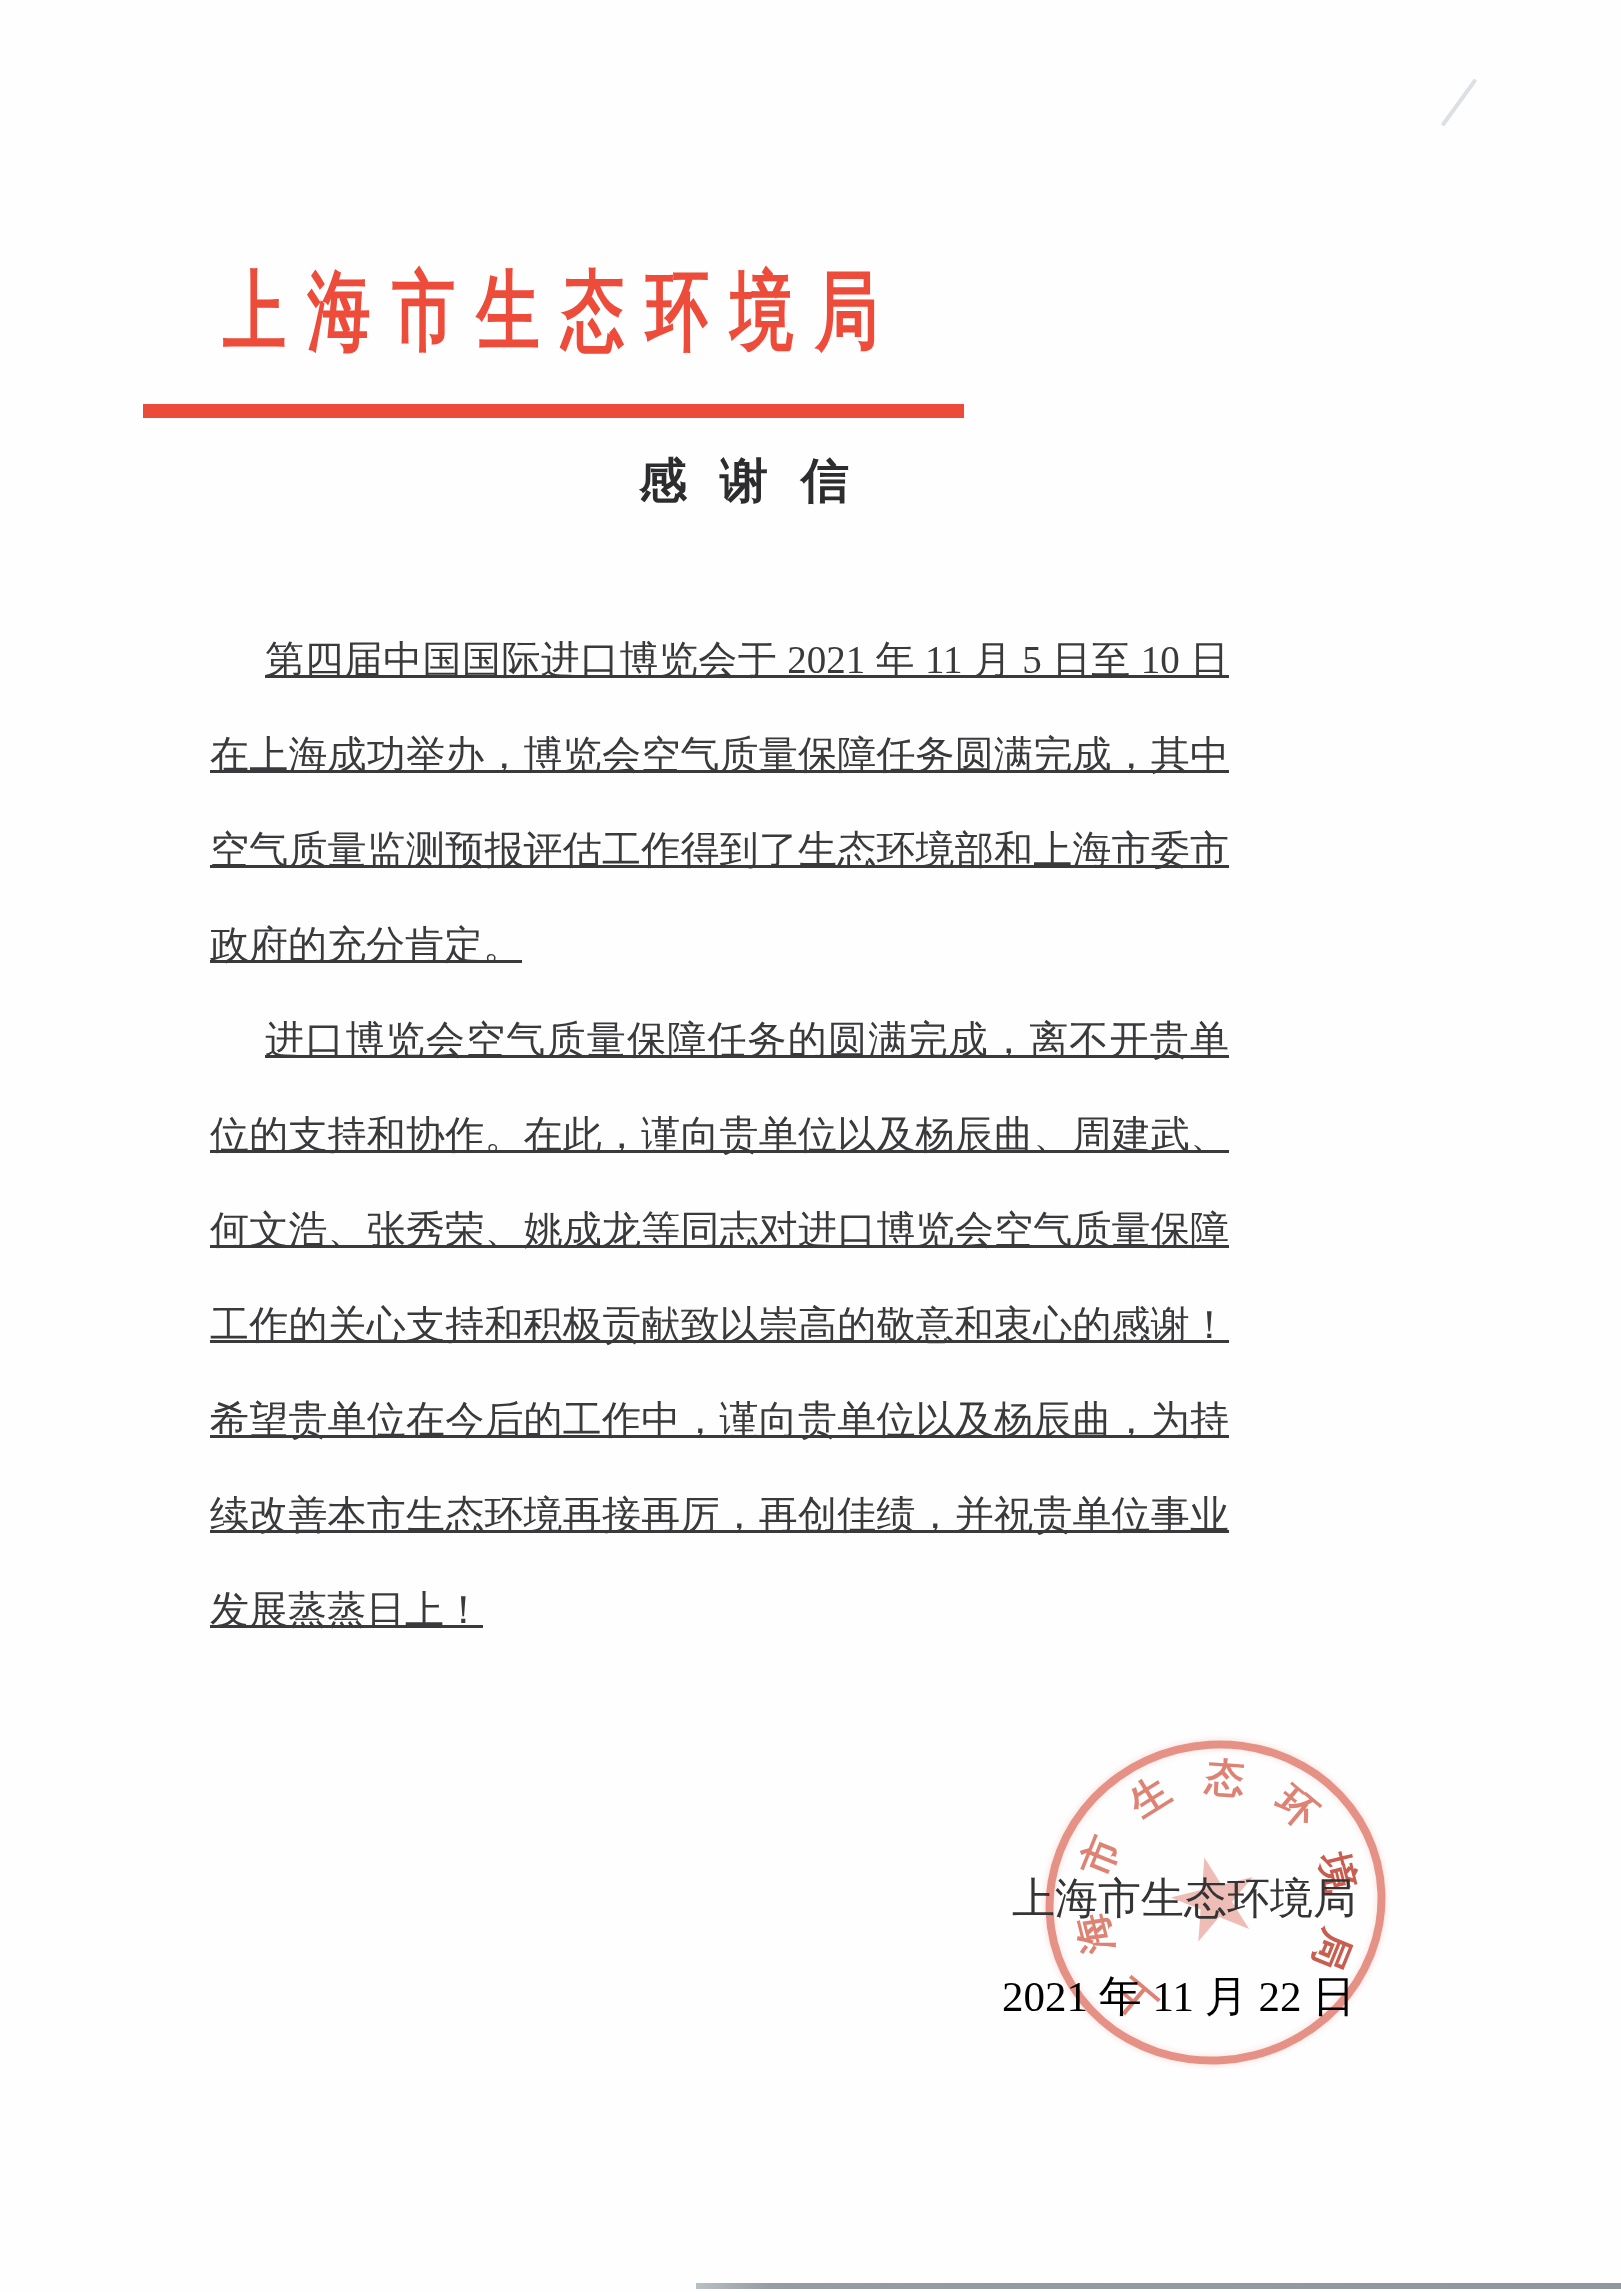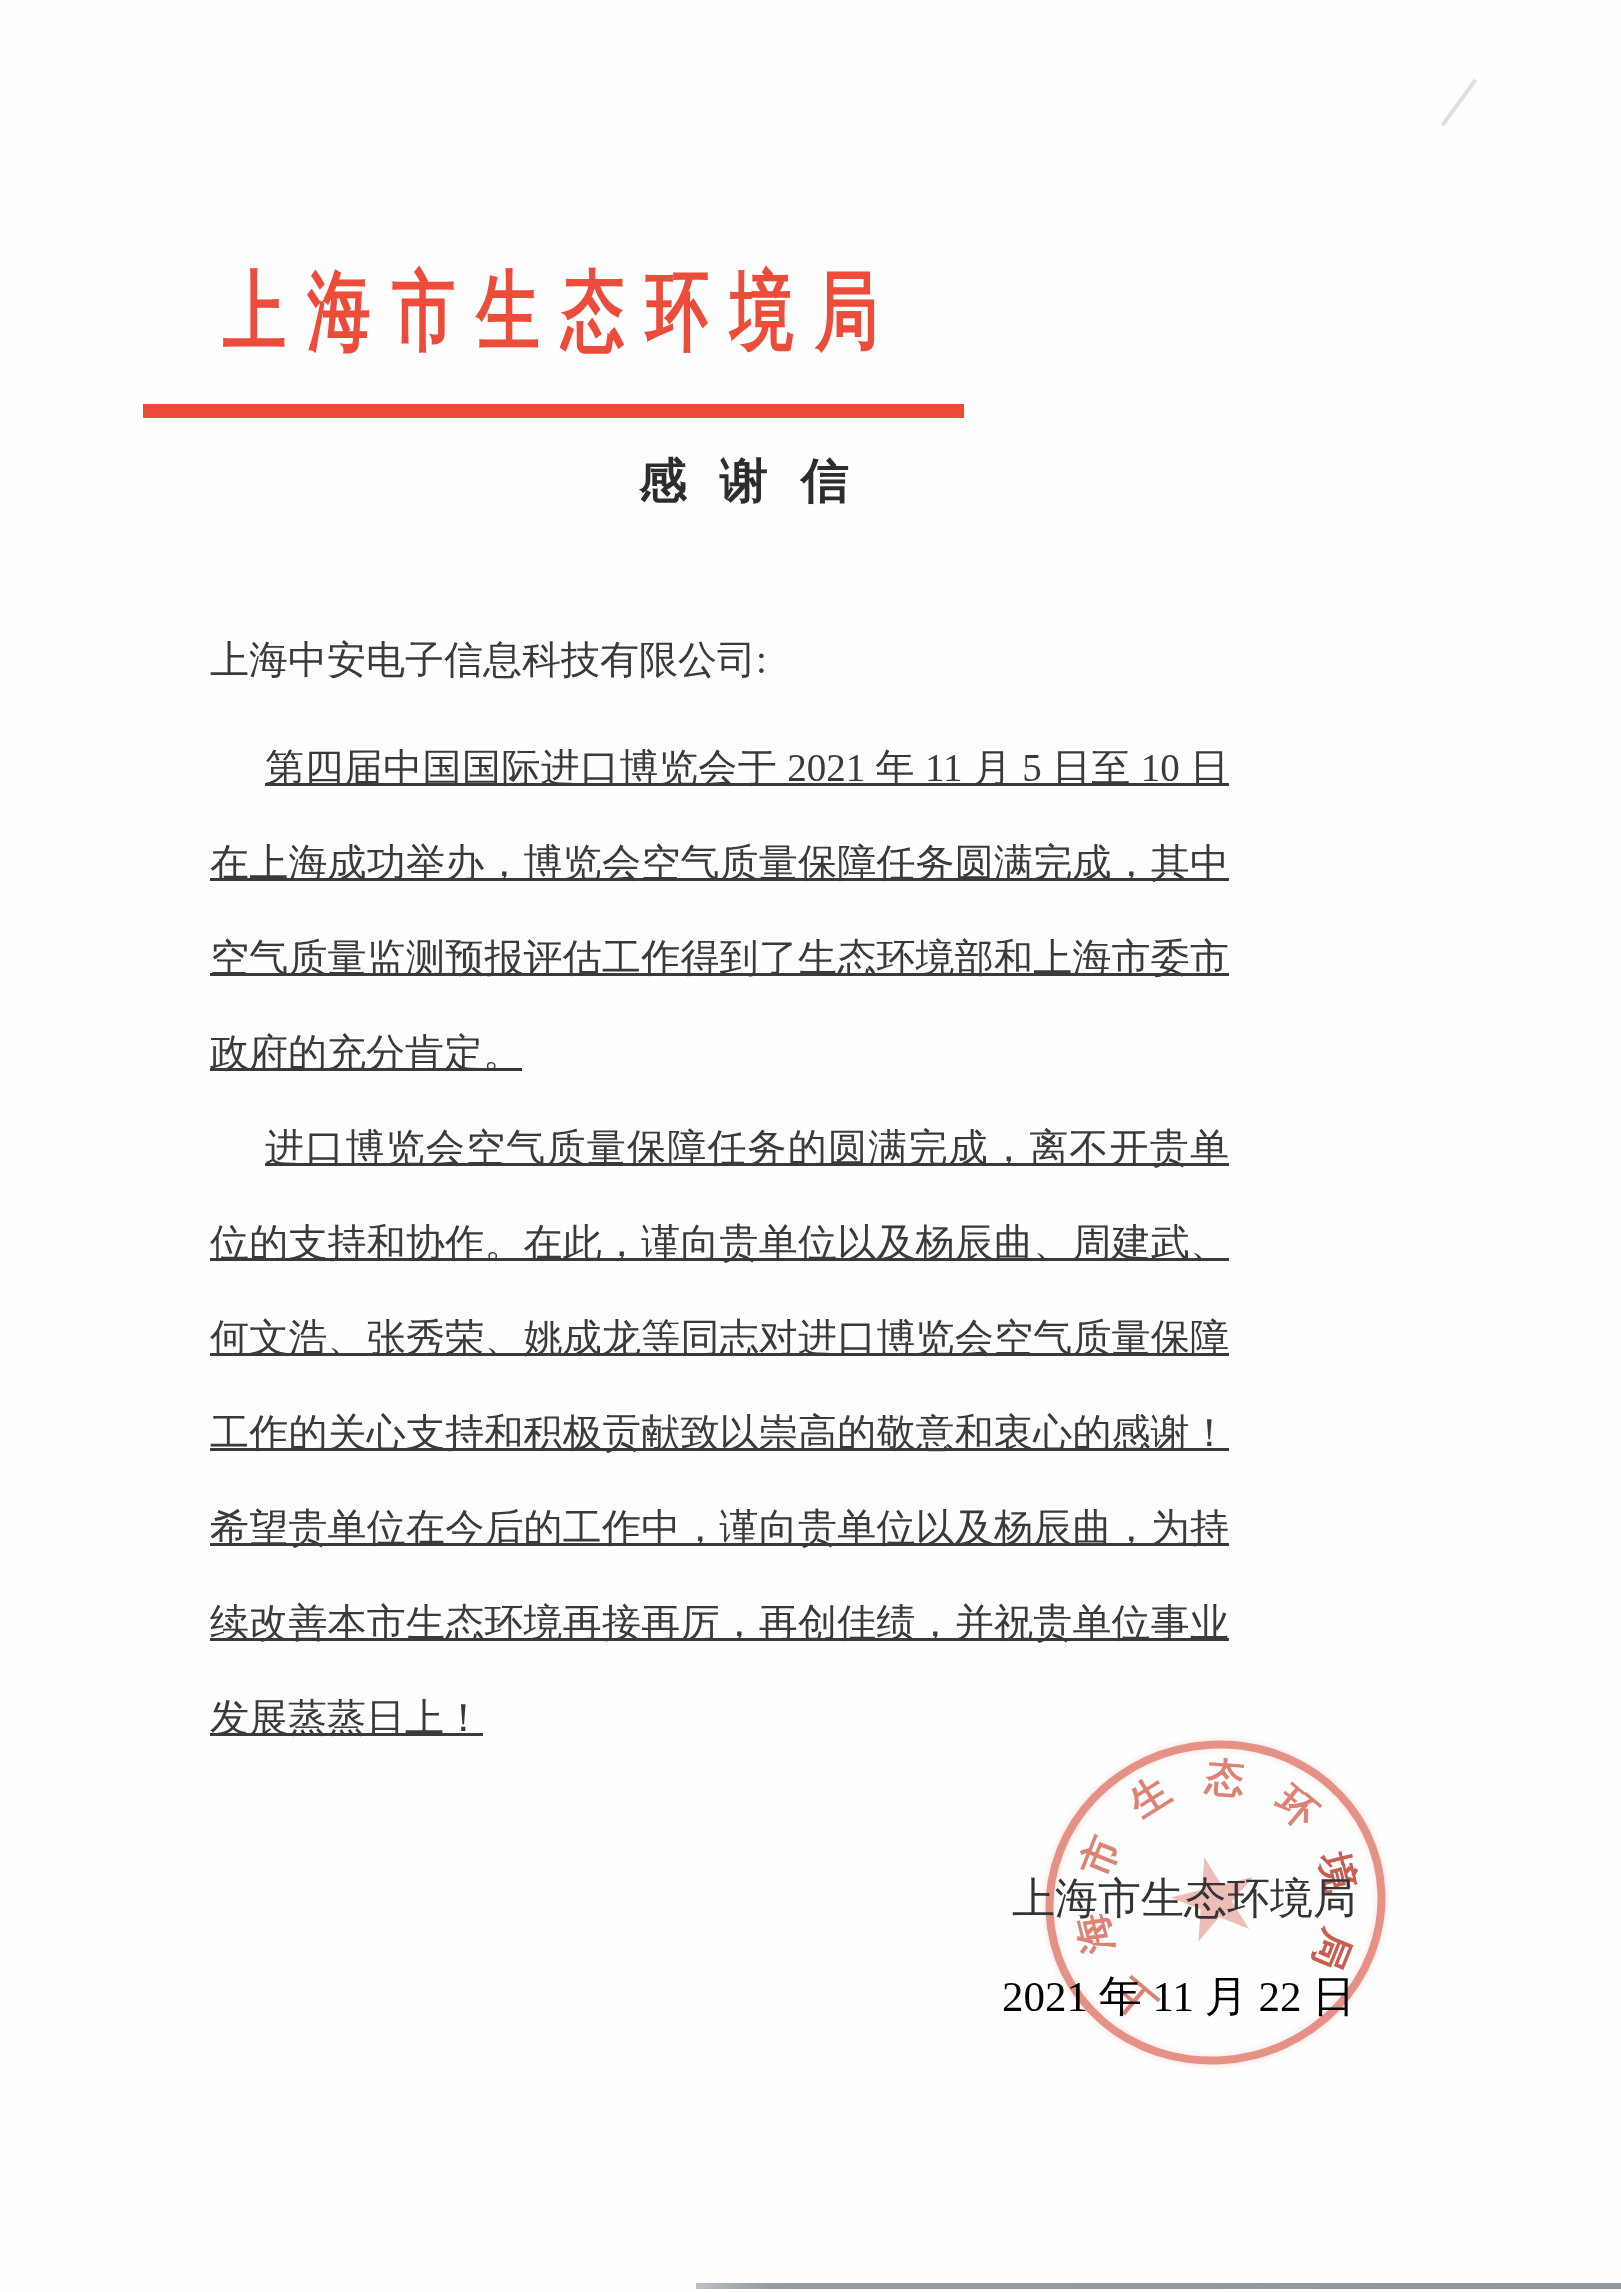--- a/index.html
+++ b/index.html
@@ -131,21 +131,20 @@
 
 <div class="page">
 
   <div class="letterhead-title">上海市生态环境局</div>
 
   <div class="red-line"></div>
 
   <div class="letter-title">感谢信</div>
 
   <div class="letter-body">
-    <div class="salutation">上海中安电子信息科技有限公司:</div>
     <p>第四届中国国际进口博览会于 2021 年 11 月 5 日至 10 日在上海成功举办，博览会空气质量保障任务圆满完成，其中空气质量监测预报评估工作得到了生态环境部和上海市委市政府的充分肯定。</p>
     <p>进口博览会空气质量保障任务的圆满完成，离不开贵单位的支持和协作。在此，谨向贵单位以及杨辰曲、周建武、何文浩、张秀荣、姚成龙等同志对进口博览会空气质量保障工作的关心支持和积极贡献致以崇高的敬意和衷心的感谢！希望贵单位在今后的工作中，谨向贵单位以及杨辰曲，为持续改善本市生态环境再接再厉，再创佳绩，并祝贵单位事业发展蒸蒸日上！</p>
   </div>
 
   <div class="sig-agency">上海市生态环境局</div>
 
   <div class="sig-date">2021 年 11 月 22 日</div>
 
   <div class="seal">
     <div class="seal-ring"></div>

